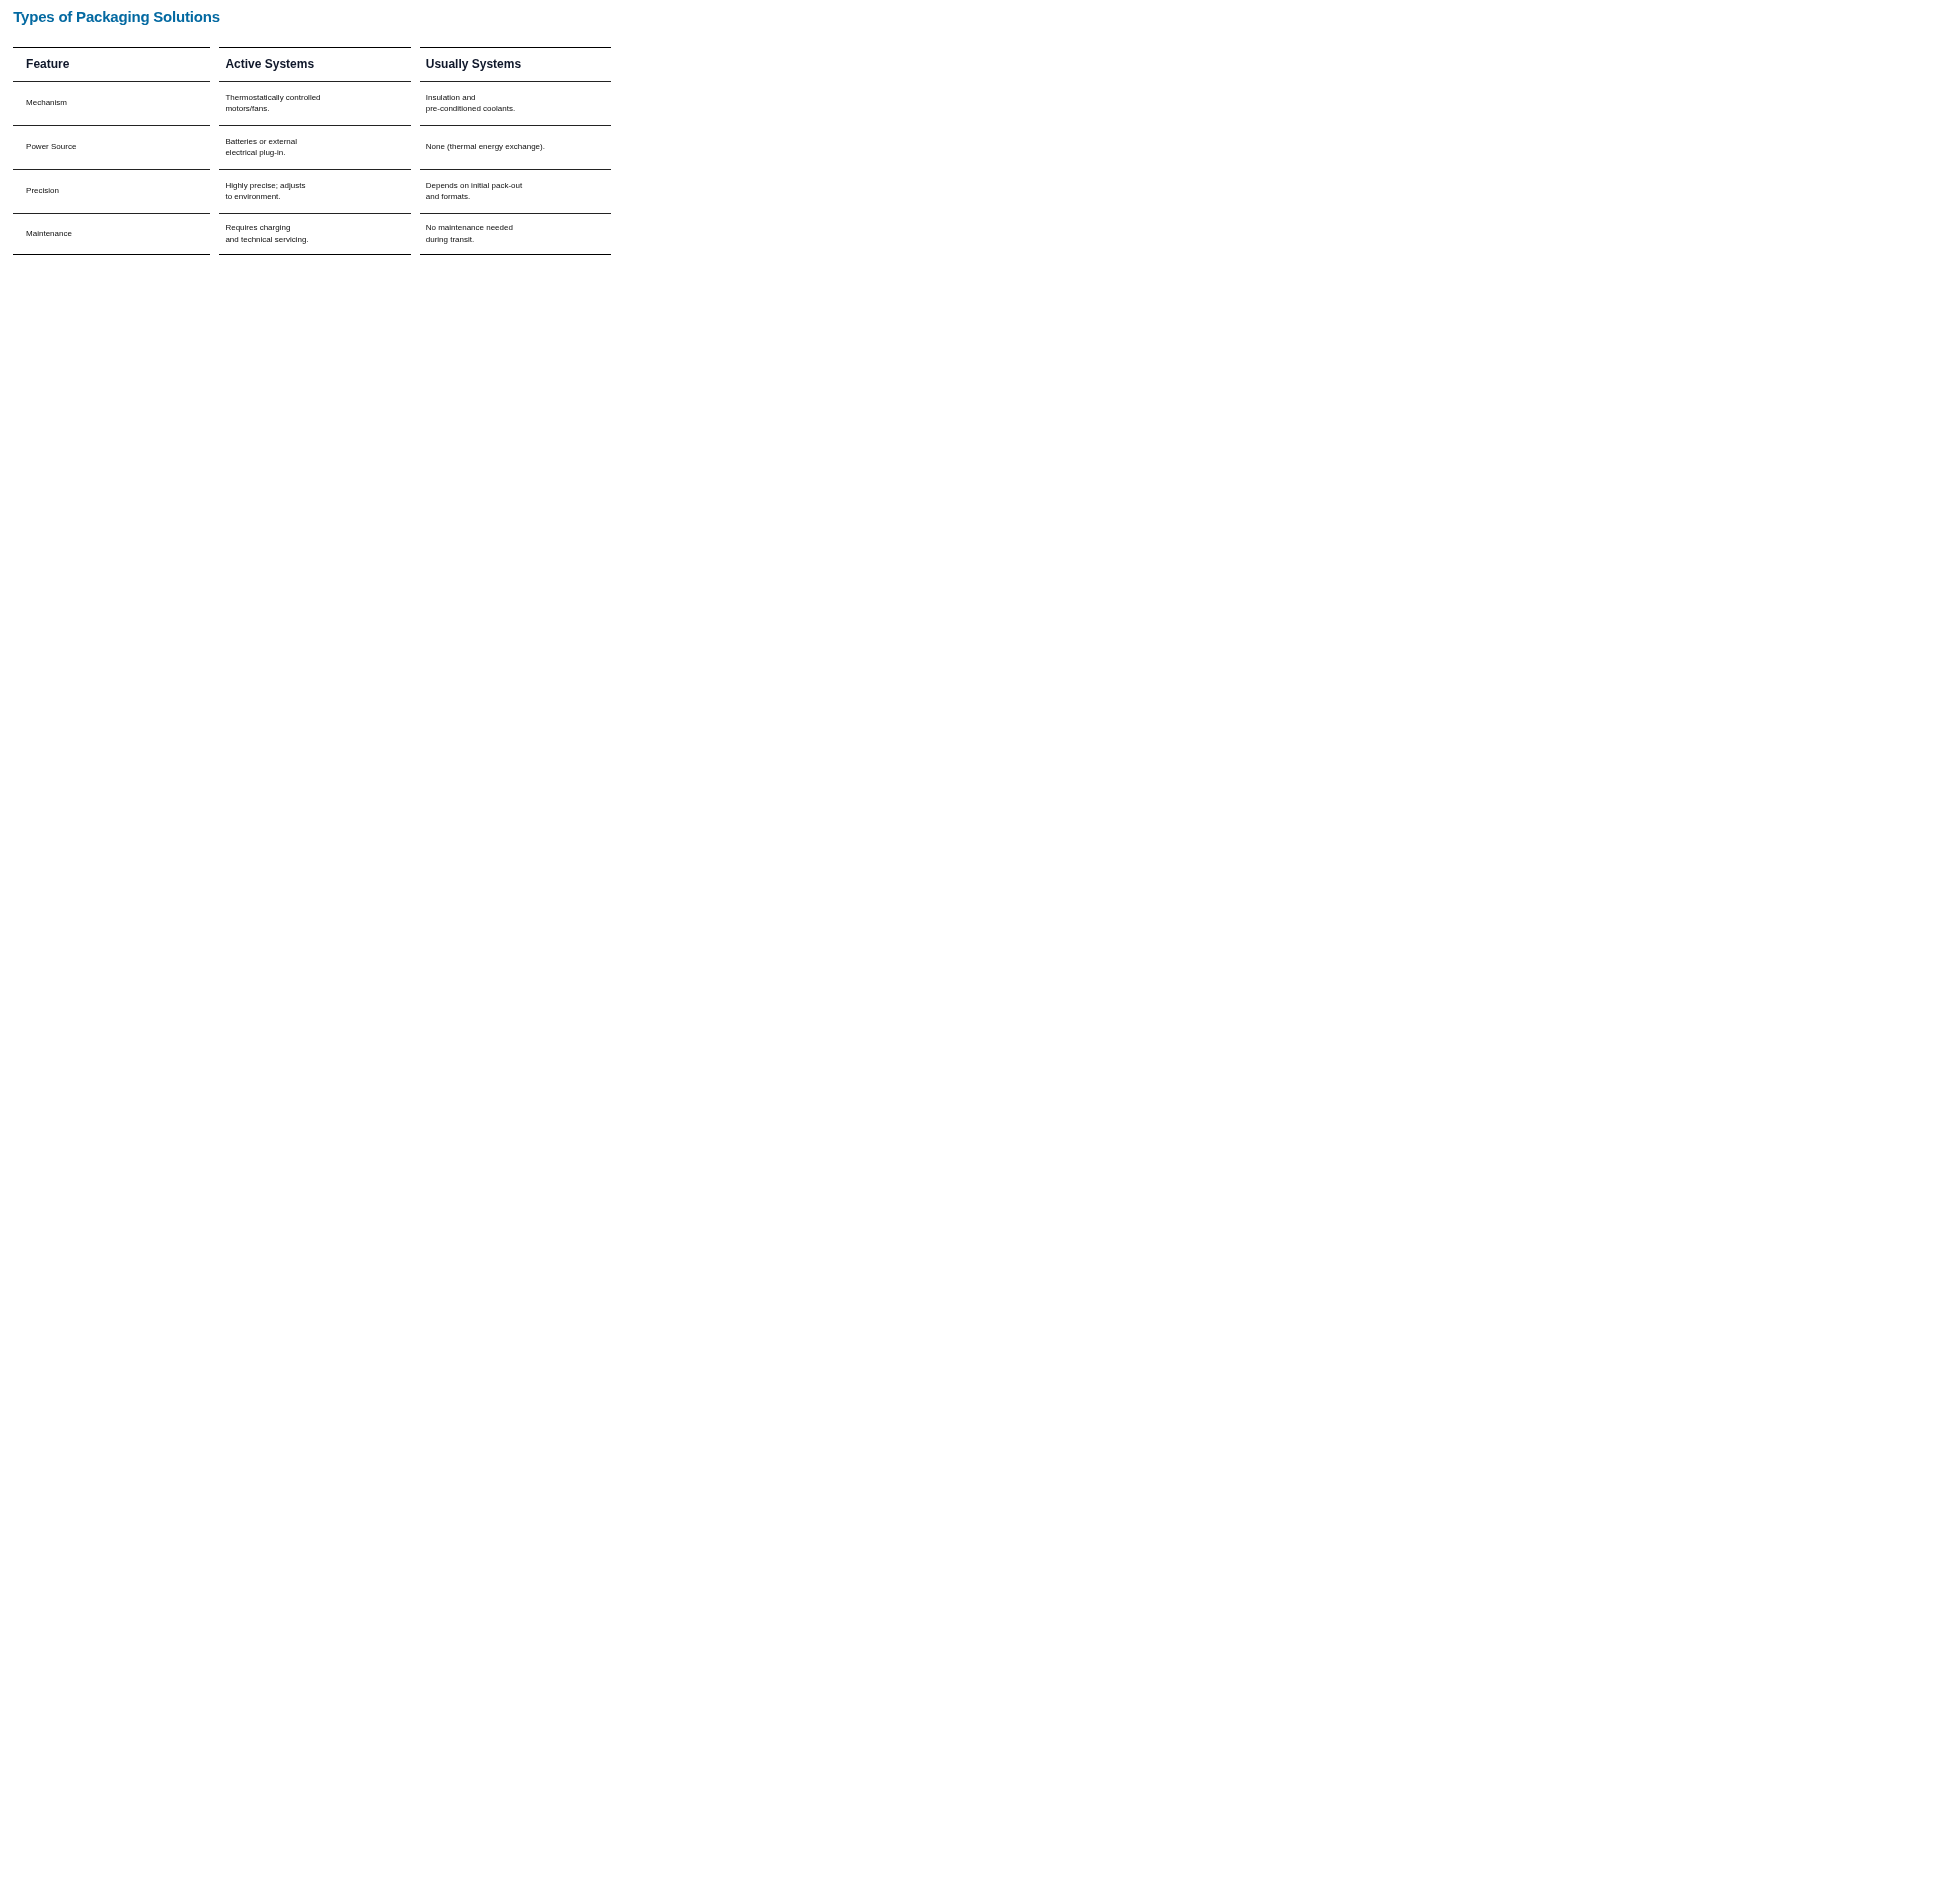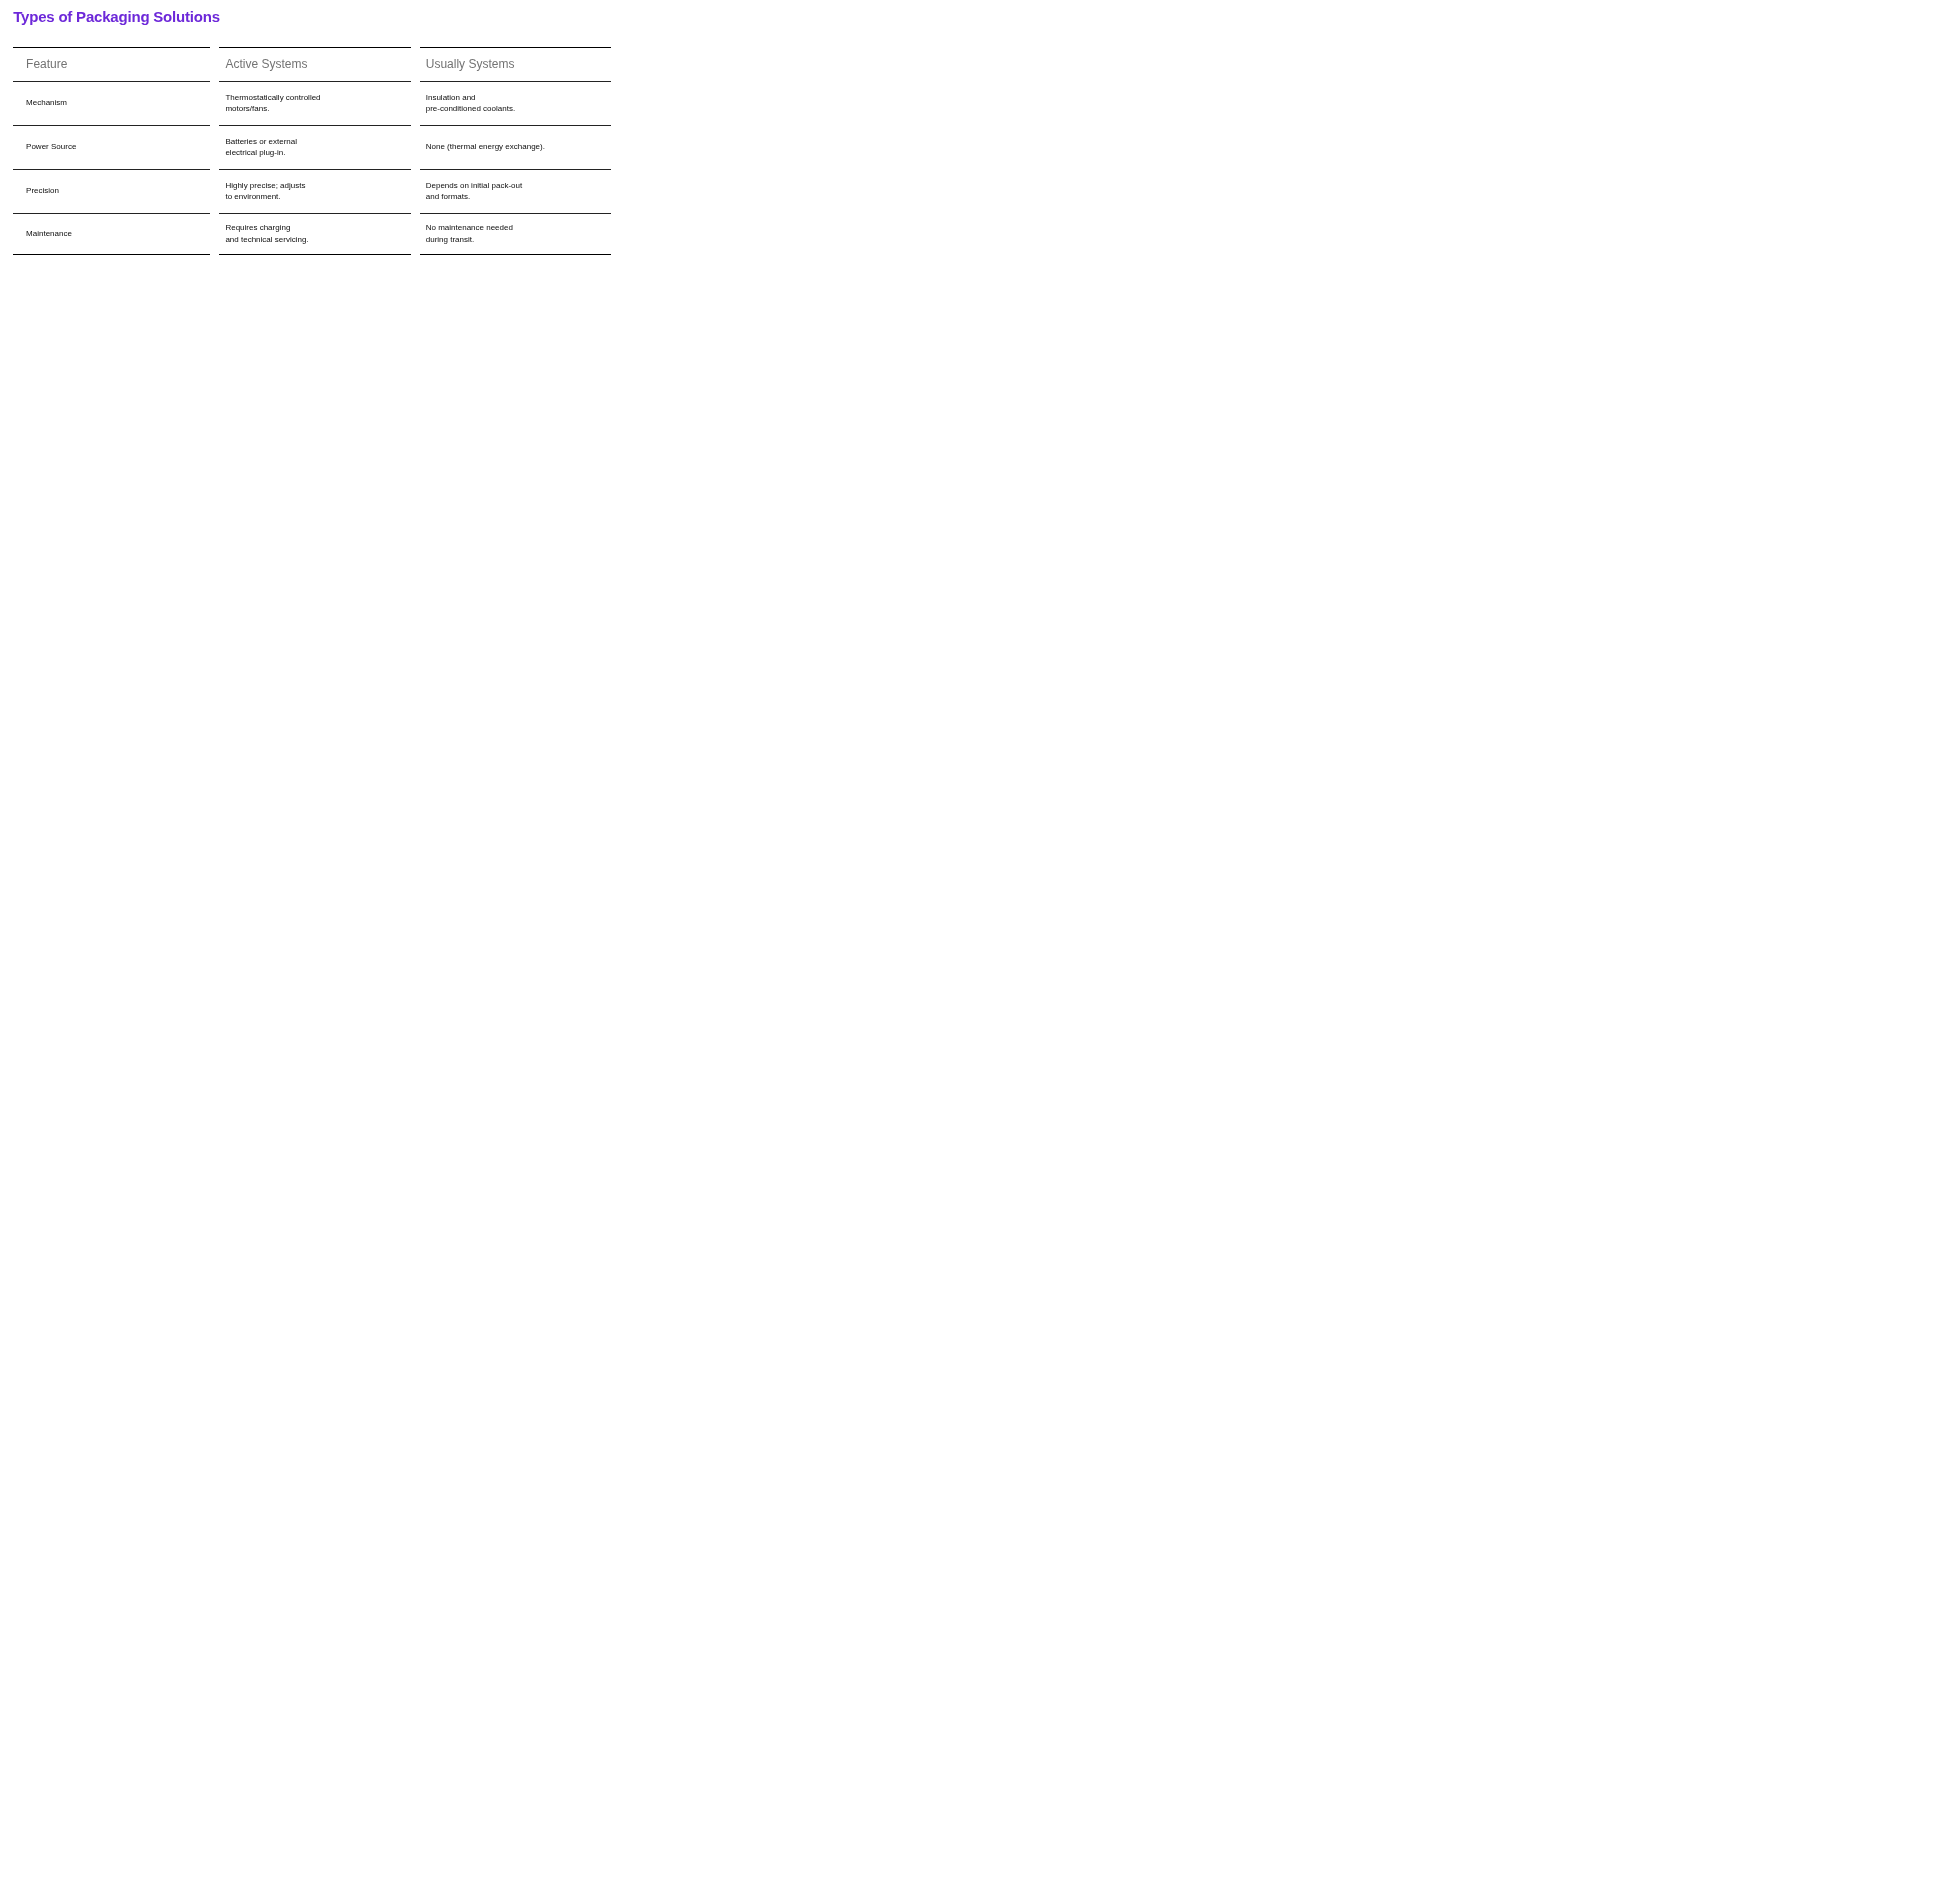--- a/index.html
+++ b/index.html
@@ -15,45 +15,45 @@
     height:379px;
     background:#ffffff;
     overflow:hidden;
   }
   .page-title{
     margin:7.8px 0 0 13.2px;
     font-size:15px;
     line-height:18px;
     font-weight:700;
     letter-spacing:-0.2px;
-    color:#6d28d9;
+    color:#0369a1;
   }
   table.compare{
     margin:21px 0 0 3.9px;
     border-collapse:separate;
     border-spacing:9.3px 0;
     table-layout:fixed;
     width:616px;
   }
   col.c1{width:197px;}
   col.c2{width:191px;}
   col.c3{width:191px;}
   th,td{
     vertical-align:middle;
     text-align:left;
     white-space:pre-line;
     padding:0 0 0 6.2px;
   }
   th{
     font-size:12px;
-    font-weight:400;
+    font-weight:700;
     height:33px;
     border-top:1.2px solid #000000;
     border-bottom:0.4px solid #232323;
-    color:#737373;
+    color:#0f172a;
   }
   td{
     font-size:8px;
     line-height:11.7px;
     height:43px;
     border-bottom:0.4px solid #232323;
     color:#0d0d0d;
   }
   th.feat, td.feat{
     padding-left:13.2px;

